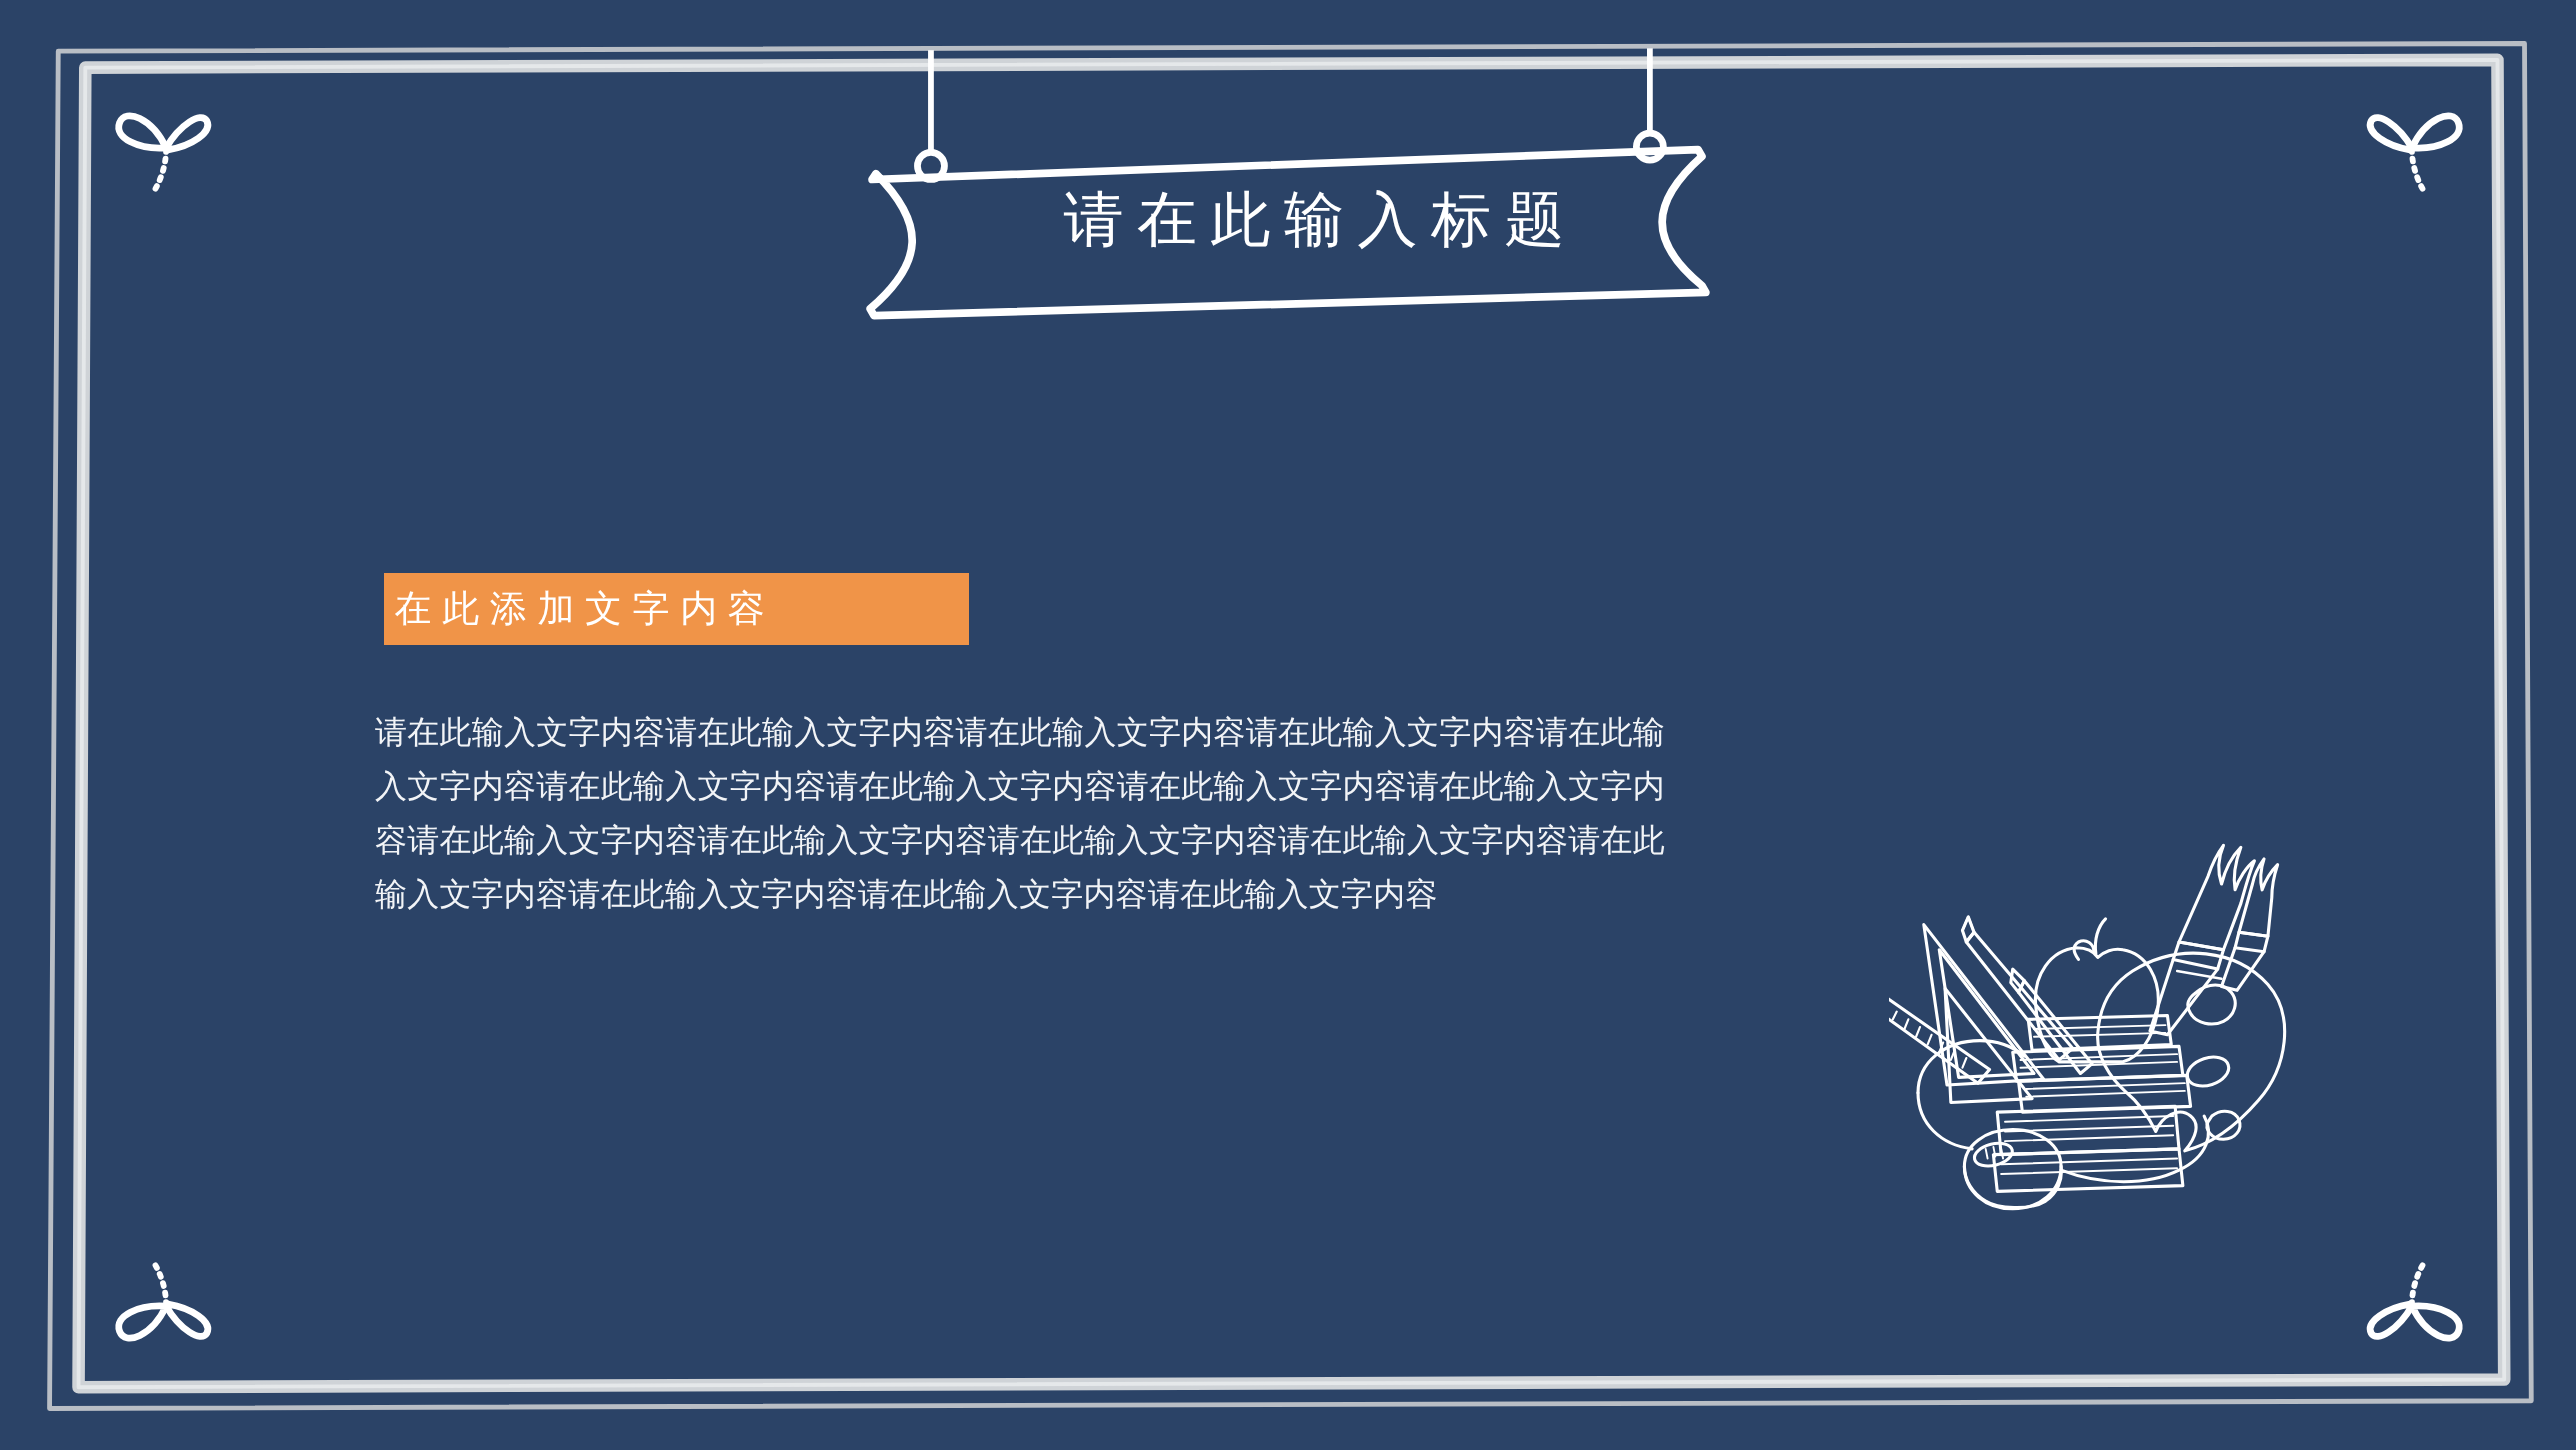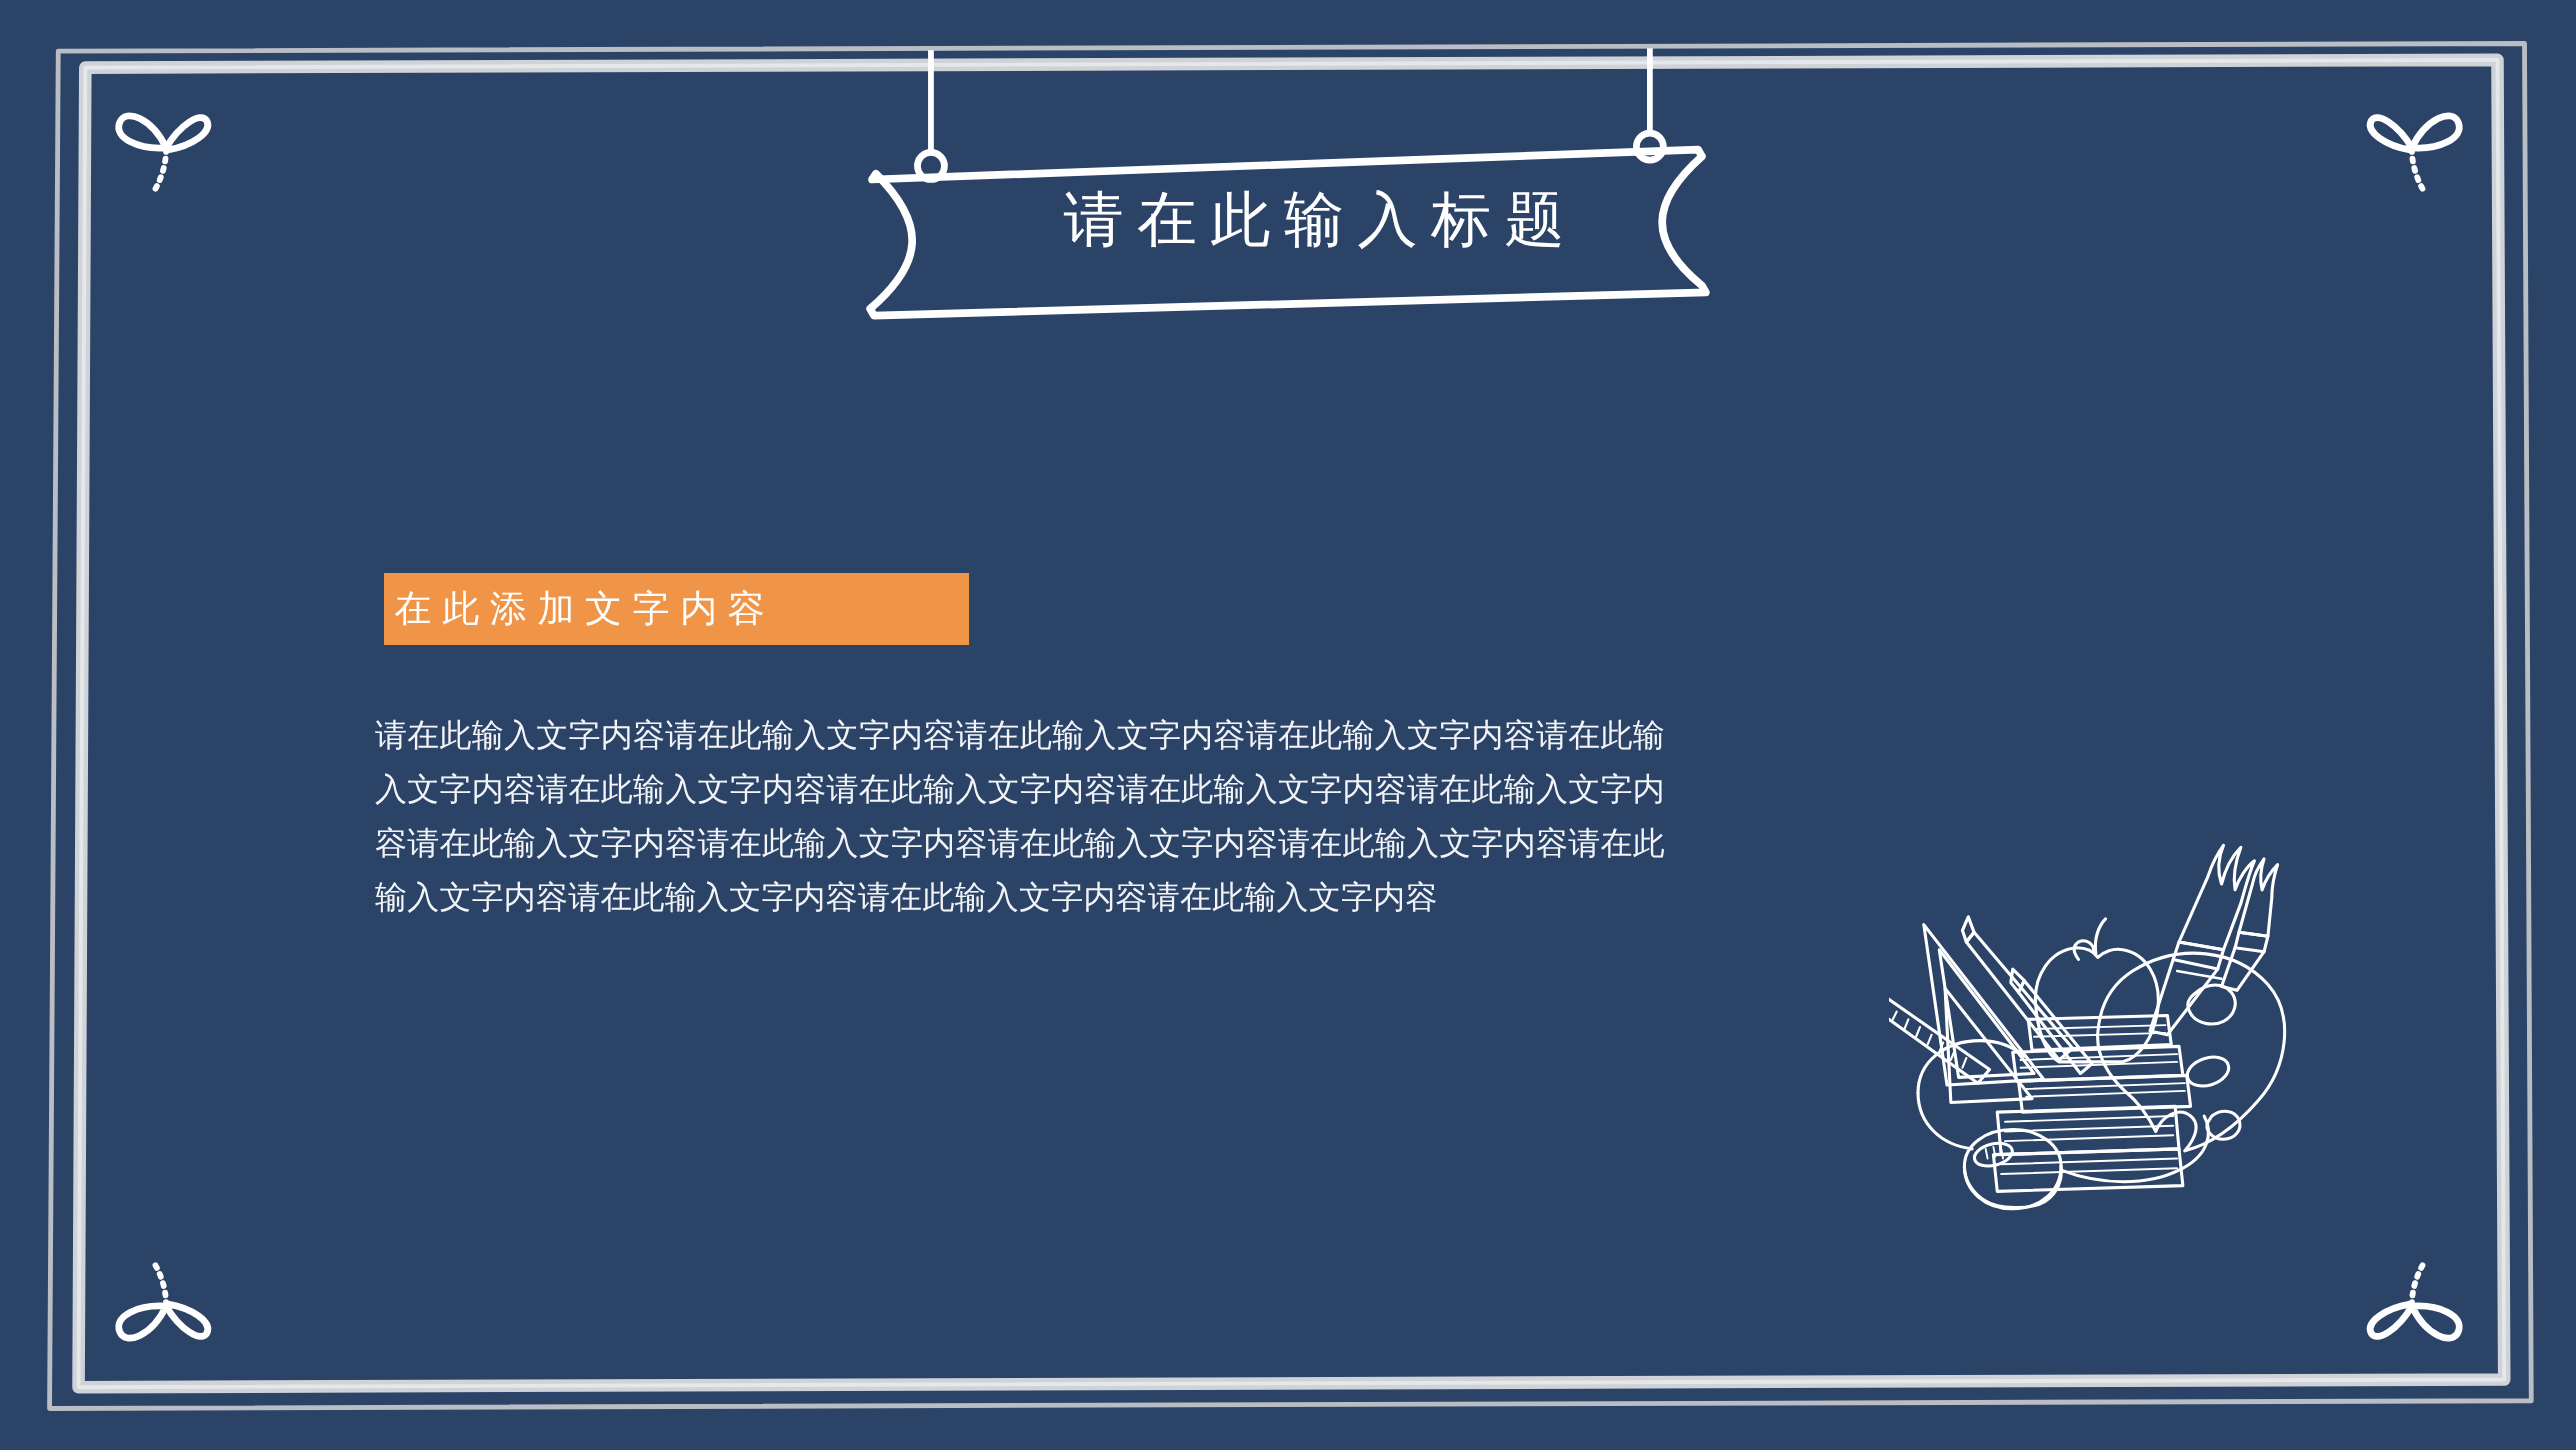--- a/index.html
+++ b/index.html
@@ -79,21 +79,21 @@
     position: absolute;
     left: 375px;
     top: 676px;
     width: 1290px;
     color: #f2f4f7;
     font-size: 32px;
     line-height: 54px;
     letter-spacing: 0.2px;
     text-align: justify;
     text-justify: inter-character;
-    font-family: Liberation Sans, sans-serif;
+    font-family: Liberation Mono, monospace;
   }
 
   
   .illustration {
     position: absolute;
     left: 1889px;
     top: 826px;
     width: 406px;
     height: 406px;
   }

